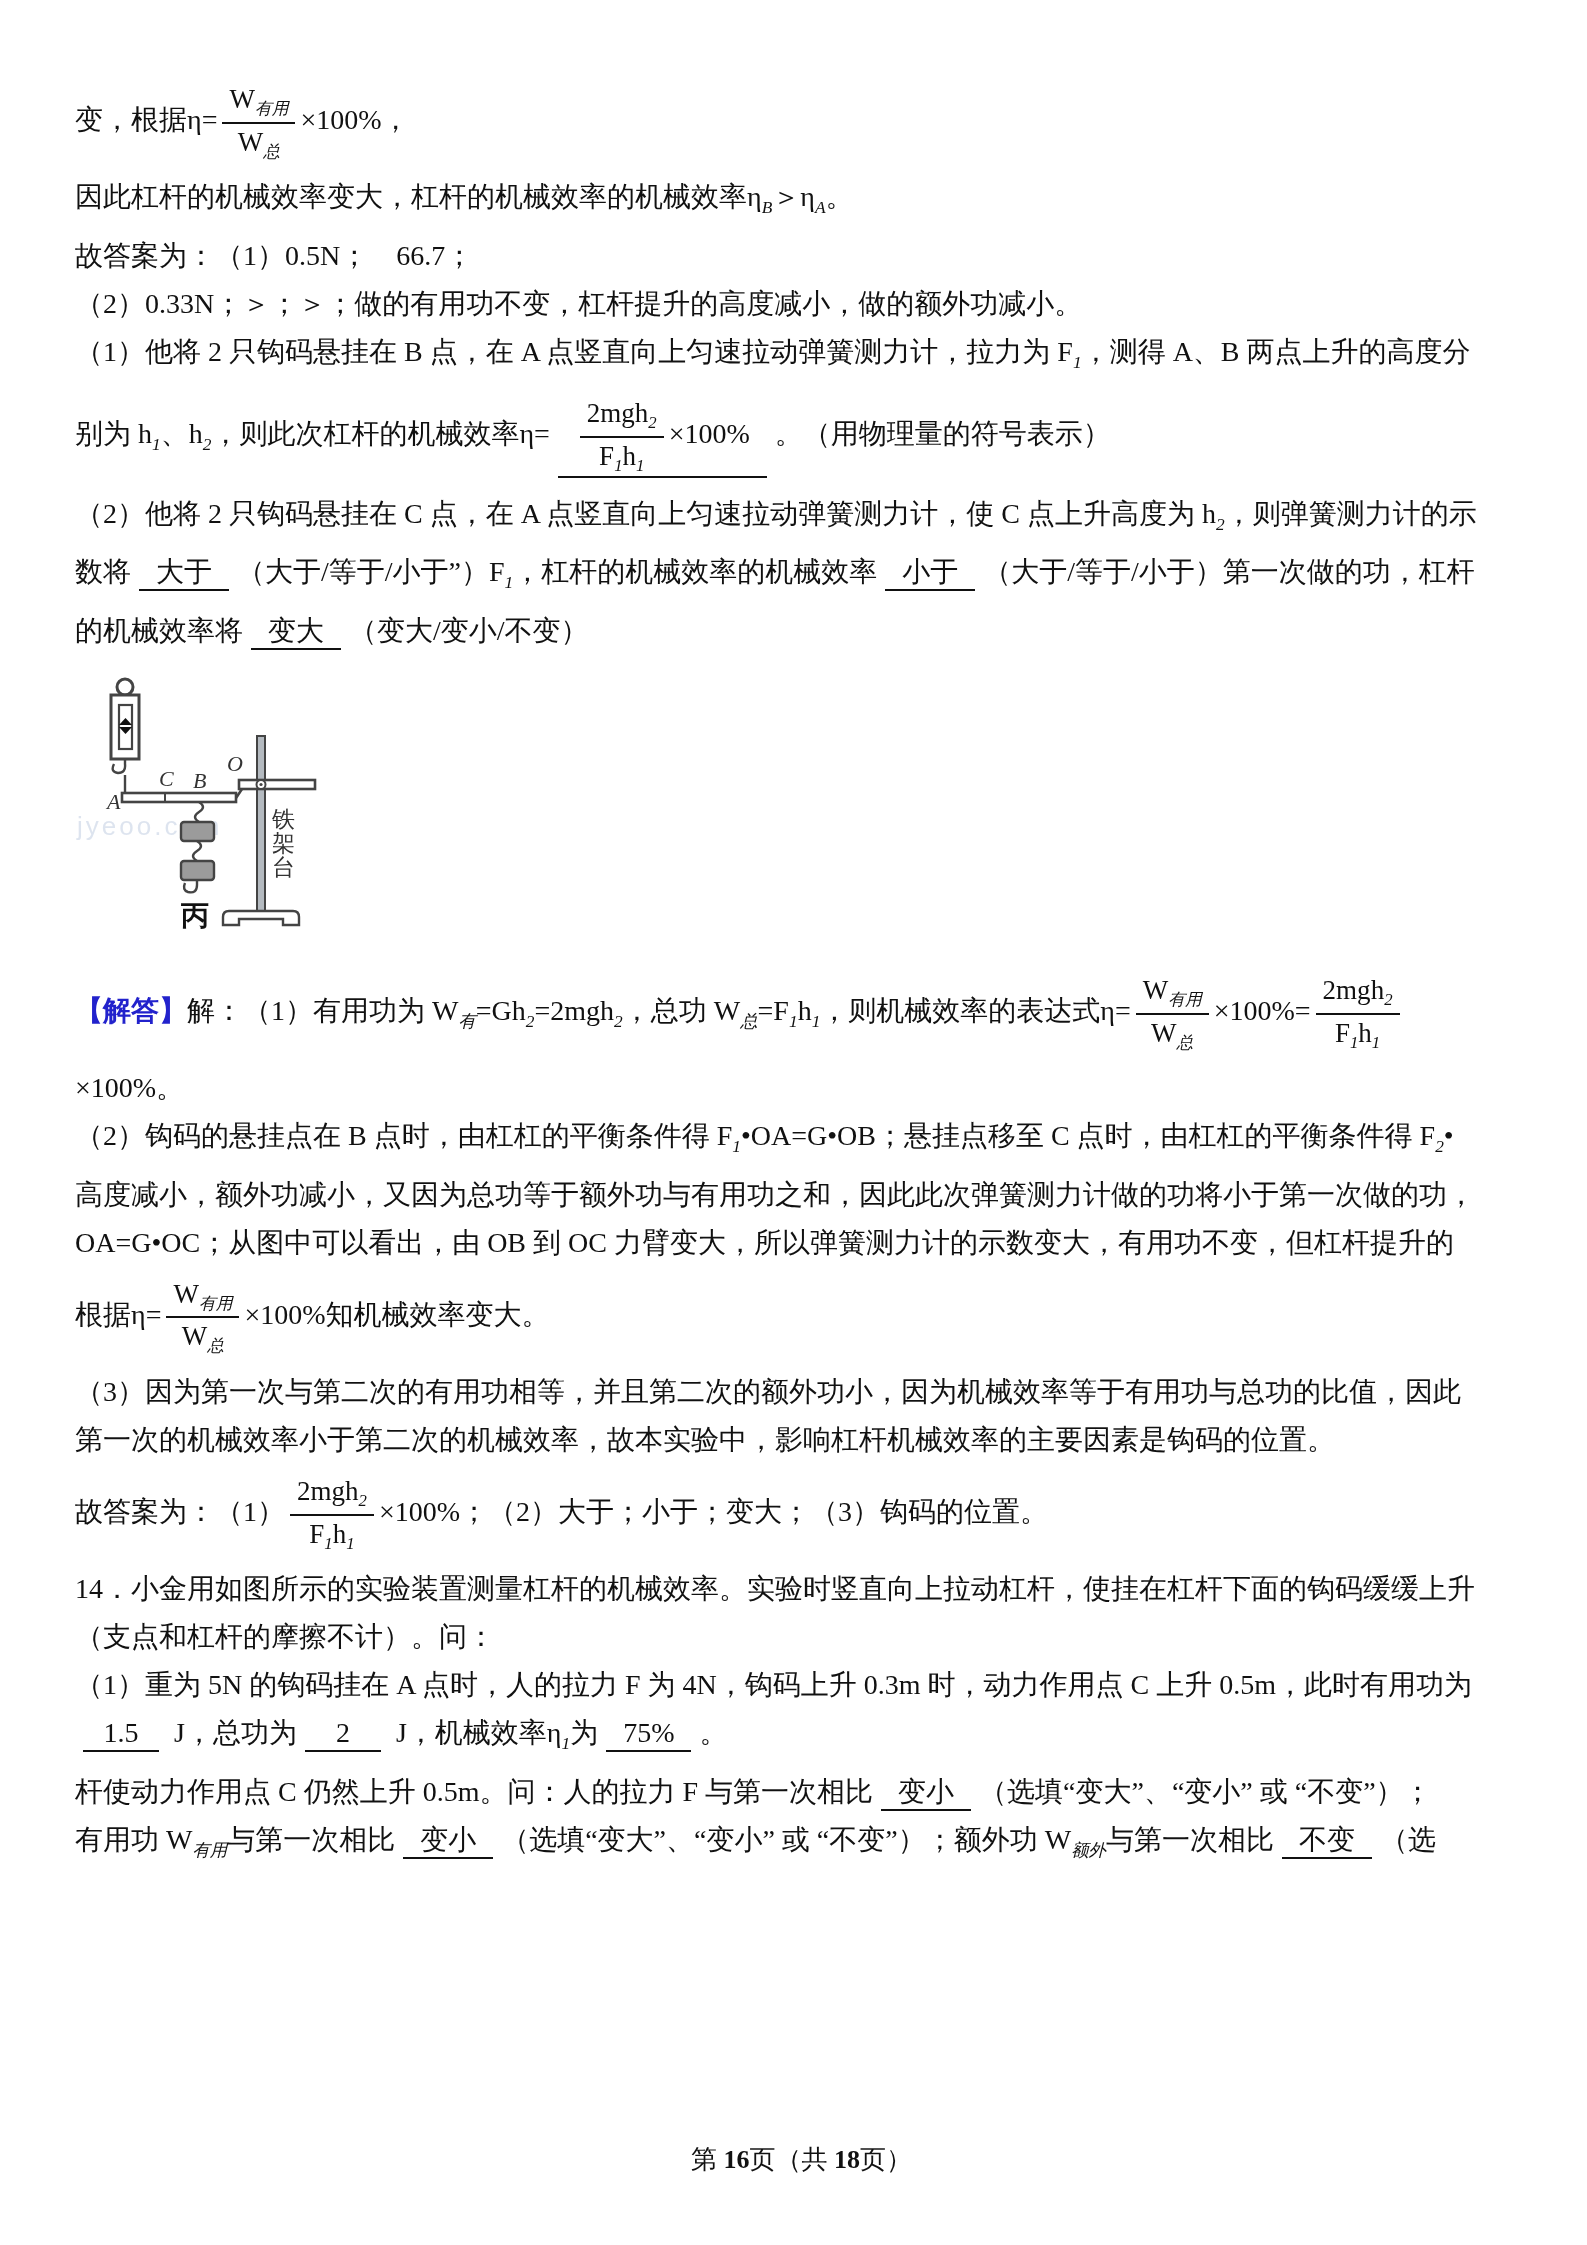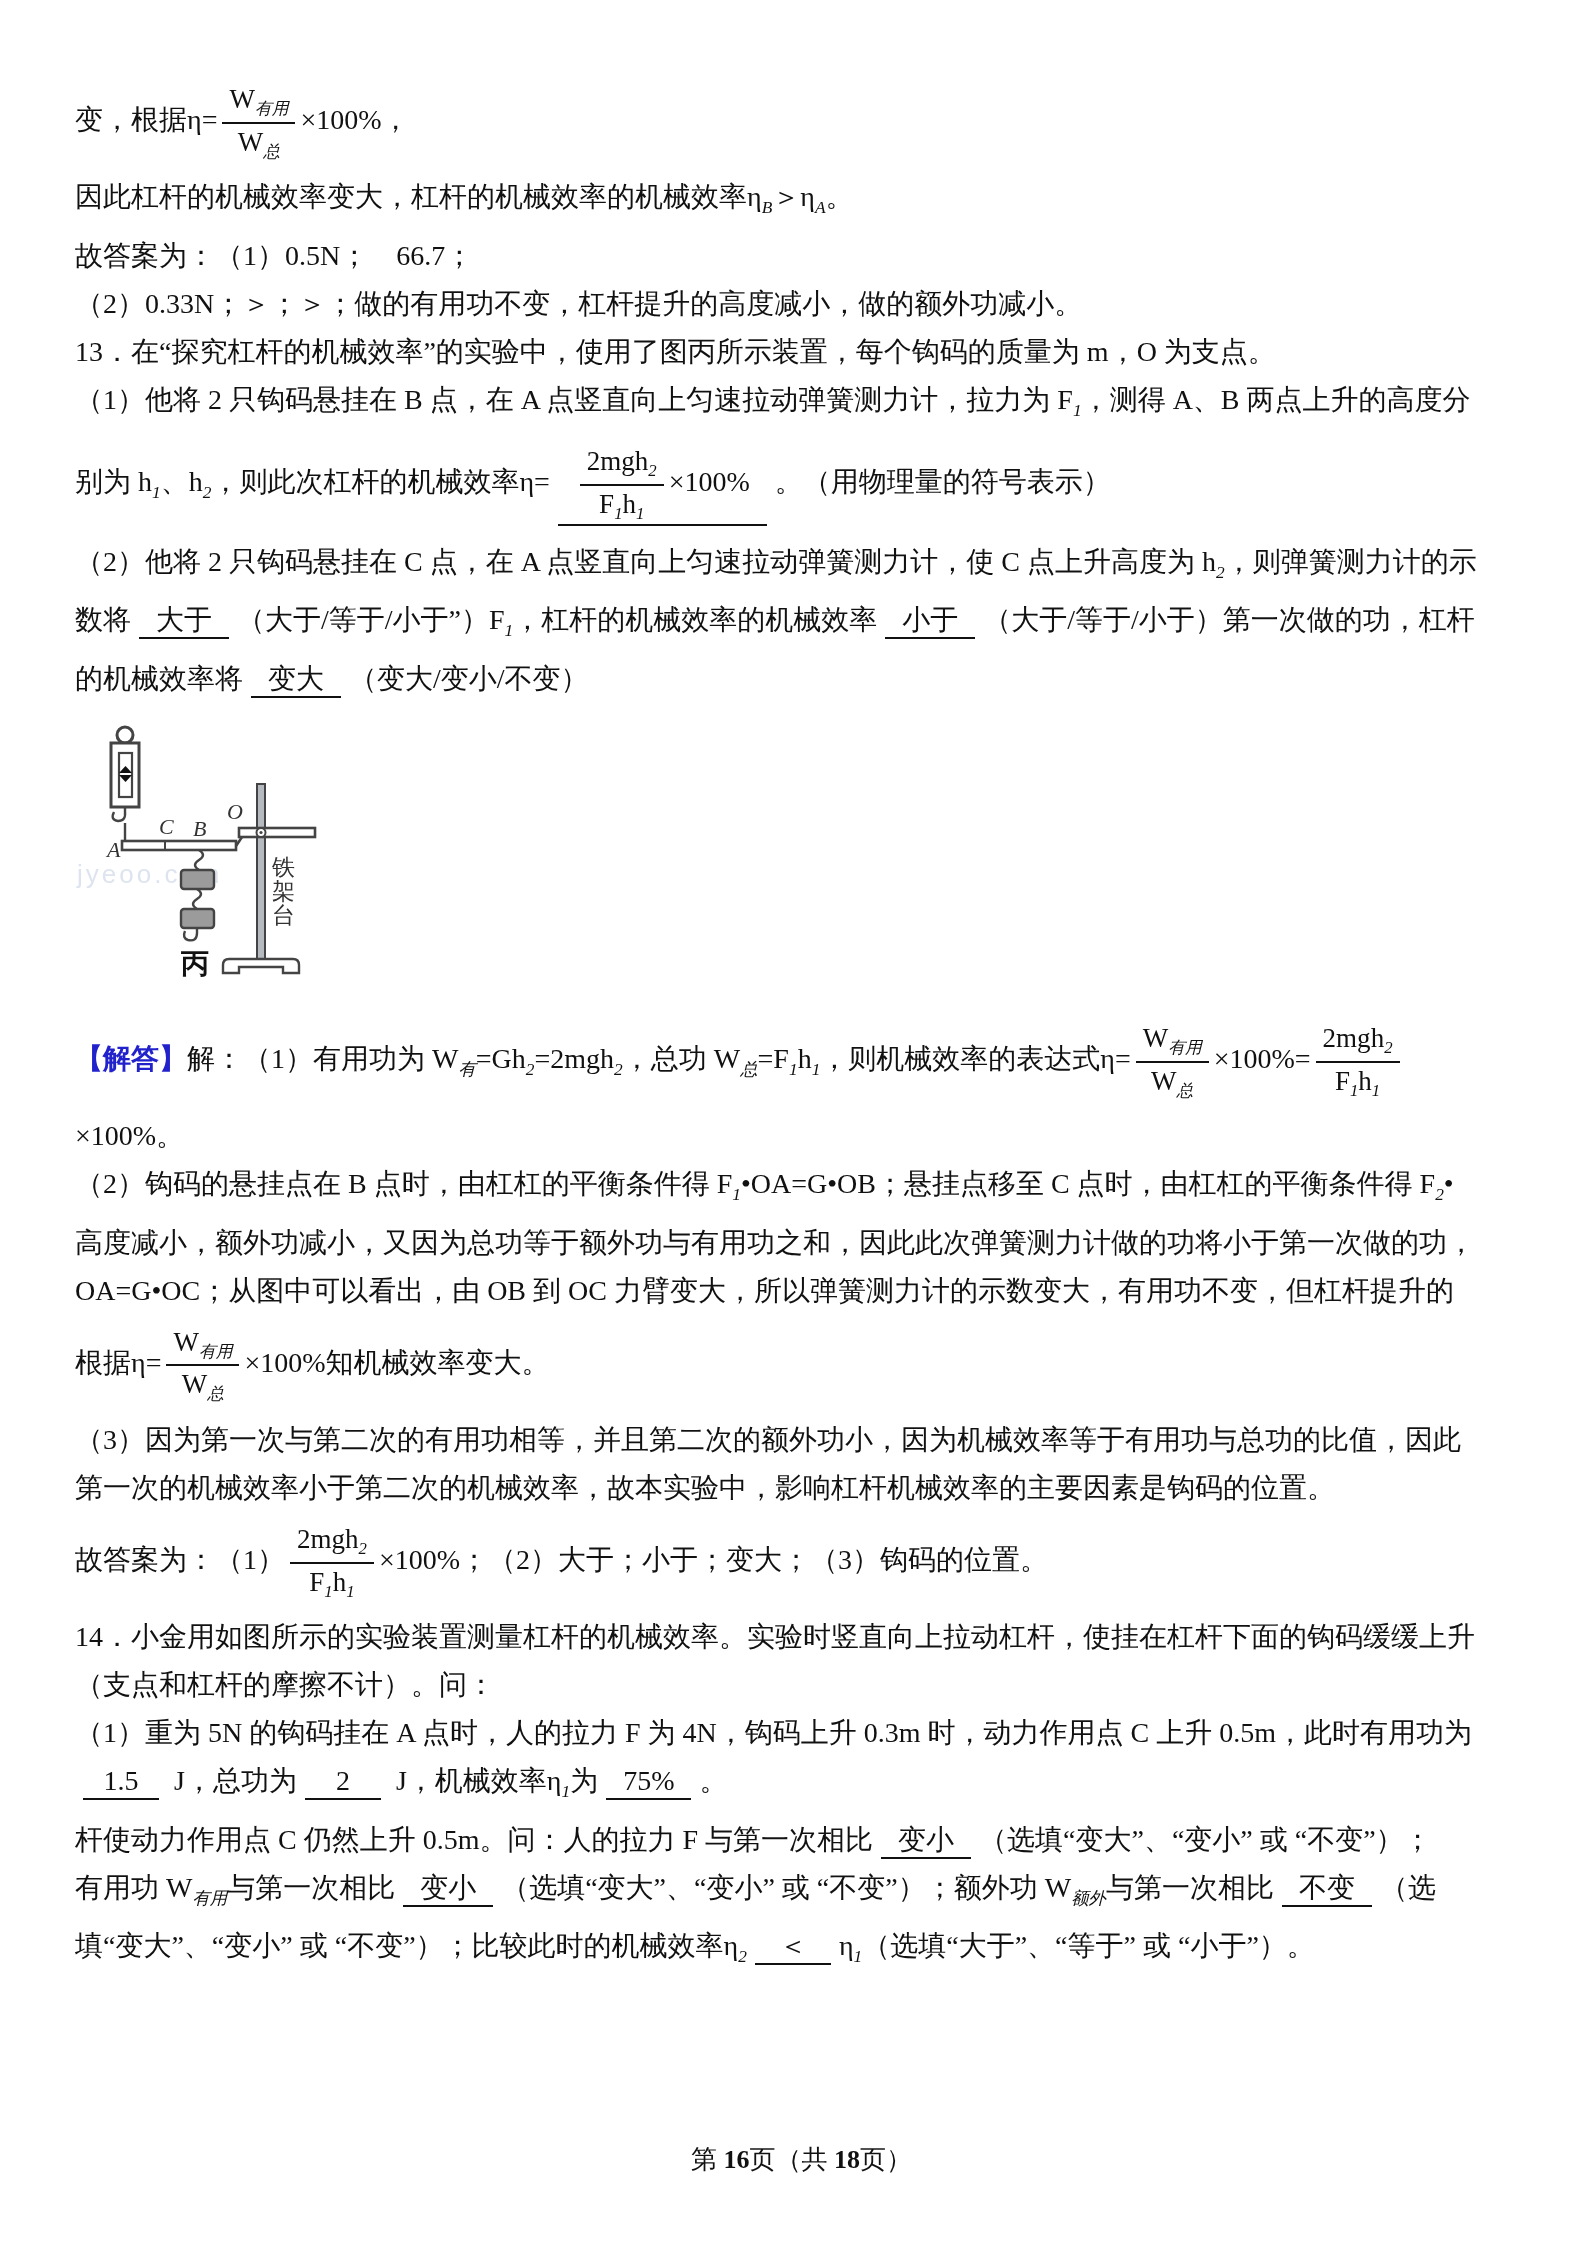--- a/index.html
+++ b/index.html
@@ -45,21 +45,20 @@
 </style>
 </head>
 <body>
 
 <div class="page">
   <div id="doc-body" class="doc-body">
       <div class="line formula"><span>变，根据η=</span><span class="frac"><span class="num"><span>W<sub>有用</sub></span></span><span class="den"><span>W<sub>总</sub></span></span></span><span>×100%，</span></div>
       <div class="line"><span>因此杠杆的机械效率变大，杠杆的机械效率的机械效率</span><span>η<sub>B</sub></span><span>＞</span><span>η<sub>A</sub></span><span>。</span></div>
       <div class="line"><span>故答案为：（1）0.5N；　66.7；</span></div>
       <div class="line"><span>（2）0.33N；＞；＞；做的有用功不变，杠杆提升的高度减小，做的额外功减小。</span></div>
-      <div class="line"><span>13．在“探究杠杆的机械效率”的实验中，使用了图丙所示装置，每个钩码的质量为 m，O 为支点。</span></div>
       <div class="line"><span>（1）他将 2 只钩码悬挂在 B 点，在 A 点竖直向上匀速拉动弹簧测力计，拉力为 </span><span>F<sub>1</sub></span><span>，测得 A、B 两点上升的高度分</span></div>
       <div class="line formula"><span>别为 </span><span>h<sub>1</sub></span><span>、</span><span>h<sub>2</sub></span><span>，则此次杠杆的机械效率η=</span><span class="blank"><span class="frac"><span class="num"><span>2mg</span><span>h<sub>2</sub></span></span><span class="den"><span>F<sub>1</sub></span><span>h<sub>1</sub></span></span></span><span>×100%</span></span><span>。（用物理量的符号表示）</span></div>
       <div class="line"><span>（2）他将 2 只钩码悬挂在 C 点，在 A 点竖直向上匀速拉动弹簧测力计，使 C 点上升高度为 </span><span>h<sub>2</sub></span><span>，则弹簧测力计的示</span></div>
       <div class="line"><span>数将</span><span class="blank"><span>大于</span></span><span>（大于/等于/小于”）</span><span>F<sub>1</sub></span><span>，杠杆的机械效率的机械效率</span><span class="blank"><span>小于</span></span><span>（大于/等于/小于）第一次做的功，杠杆</span></div>
       <div class="line"><span>的机械效率将</span><span class="blank"><span>变大</span></span><span>（变大/变小/不变）</span></div>
   <div class="figure">
     <svg width="260" height="285" viewBox="0 0 260 285">
       <text class="wm" x="2" y="168">jyeoo.com</text>
 
       <g>
@@ -110,16 +109,15 @@
       <div class="line formula"><span>根据η=</span><span class="frac"><span class="num"><span>W<sub>有用</sub></span></span><span class="den"><span>W<sub>总</sub></span></span></span><span>×100%知机械效率变大。</span></div>
       <div class="line"><span>（3）因为第一次与第二次的有用功相等，并且第二次的额外功小，因为机械效率等于有用功与总功的比值，因此</span></div>
       <div class="line"><span>第一次的机械效率小于第二次的机械效率，故本实验中，影响杠杆机械效率的主要因素是钩码的位置。</span></div>
       <div class="line formula"><span>故答案为：（1）</span><span class="frac"><span class="num"><span>2mg</span><span>h<sub>2</sub></span></span><span class="den"><span>F<sub>1</sub></span><span>h<sub>1</sub></span></span></span><span>×100%；（2）大于；小于；变大；（3）钩码的位置。</span></div>
       <div class="line"><span>14．小金用如图所示的实验装置测量杠杆的机械效率。实验时竖直向上拉动杠杆，使挂在杠杆下面的钩码缓缓上升</span></div>
       <div class="line"><span>（支点和杠杆的摩擦不计）。问：</span></div>
       <div class="line"><span>（1）重为 5N 的钩码挂在 A 点时，人的拉力 F 为 4N，钩码上升 0.3m 时，动力作用点 C 上升 0.5m，此时有用功为</span></div>
       <div class="line"><span class="blank"><span>1.5</span></span><span> J，总功为</span><span class="blank"><span>2</span></span><span> J，机械效率</span><span>η<sub>1</sub></span><span>为</span><span class="blank"><span>75%</span></span><span>。</span></div>
       <div class="line"><span>杆使动力作用点 C 仍然上升 0.5m。问：人的拉力 F 与第一次相比</span><span class="blank"><span>变小</span></span><span>（选填“变大”、“变小” 或 “不变”）；</span></div>
       <div class="line"><span>有用功 </span><span>W<sub>有用</sub></span><span>与第一次相比</span><span class="blank"><span>变小</span></span><span>（选填“变大”、“变小” 或 “不变”）；额外功 </span><span>W<sub>额外</sub></span><span>与第一次相比</span><span class="blank"><span>不变</span></span><span>（选</span></div>
-      <div class="line"><span>填“变大”、“变小” 或 “不变”）；比较此时的机械效率</span><span>η<sub>2</sub></span><span class="blank"><span>＜</span></span><span>η<sub>1</sub></span><span>（选填“大于”、“等于” 或 “小于”）。</span></div>
     </div>
   <div class="footer"><span>第 </span><b>16</b><span>页（共 </span><b>18</b><span>页）</span></div>
 </div>
 
 </body></html>

